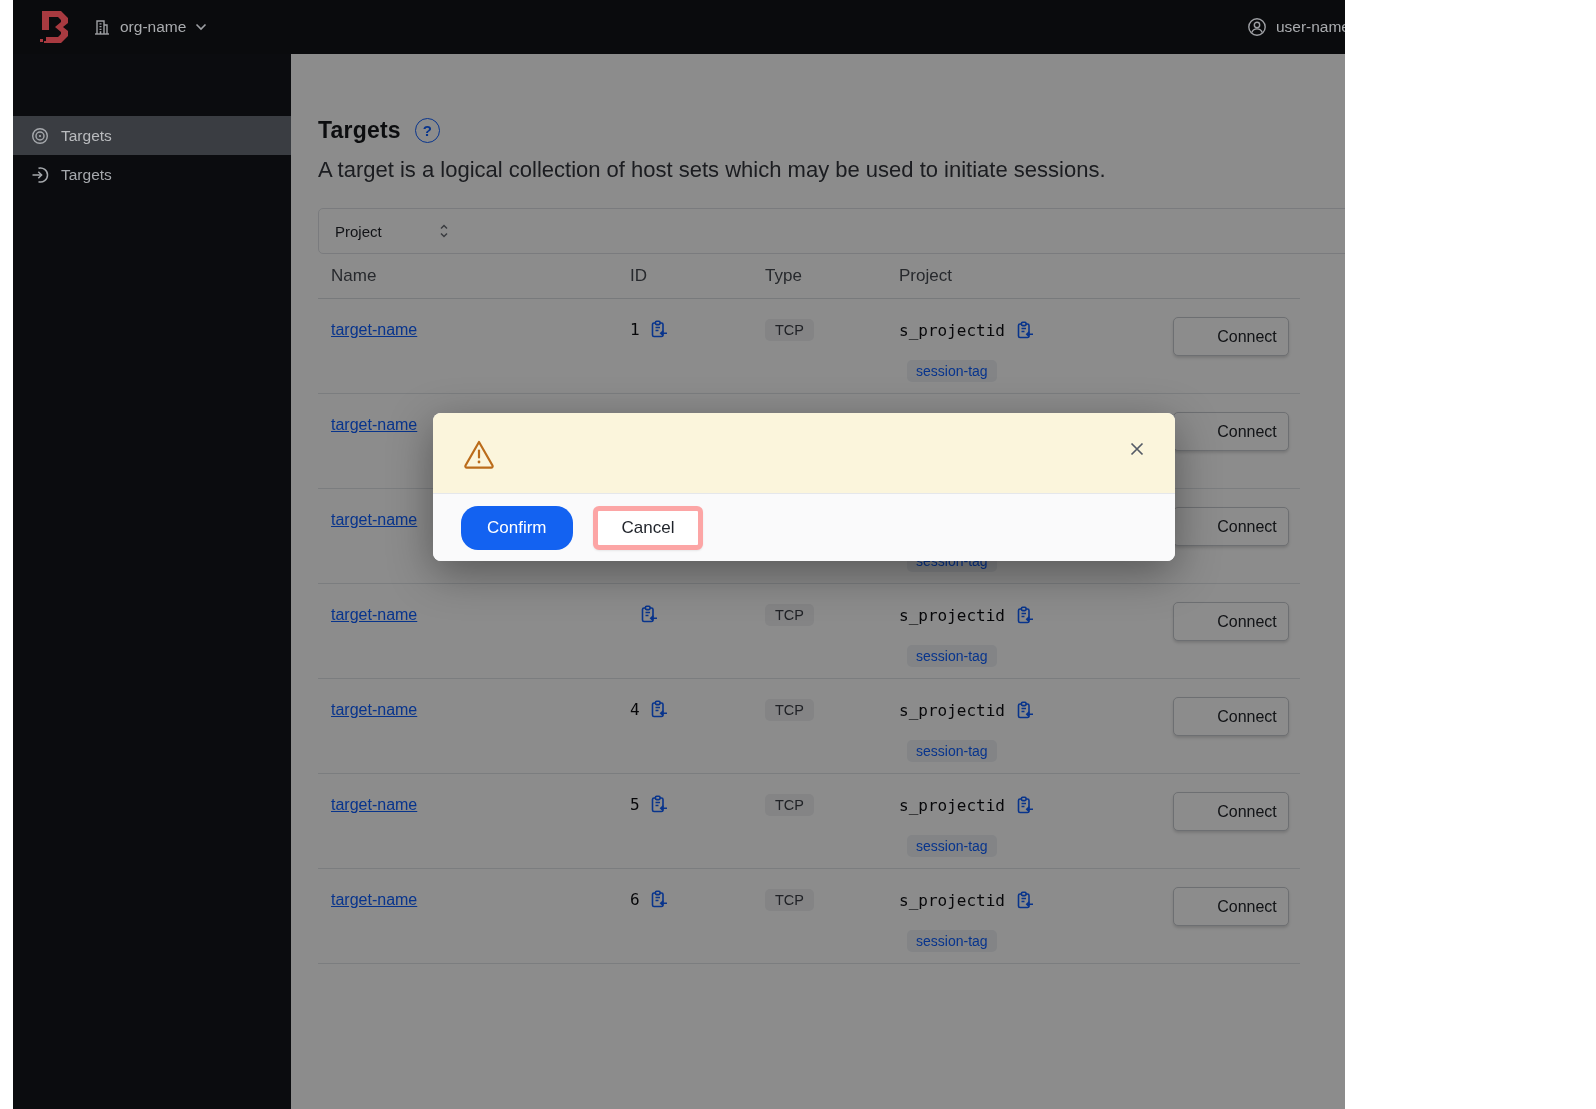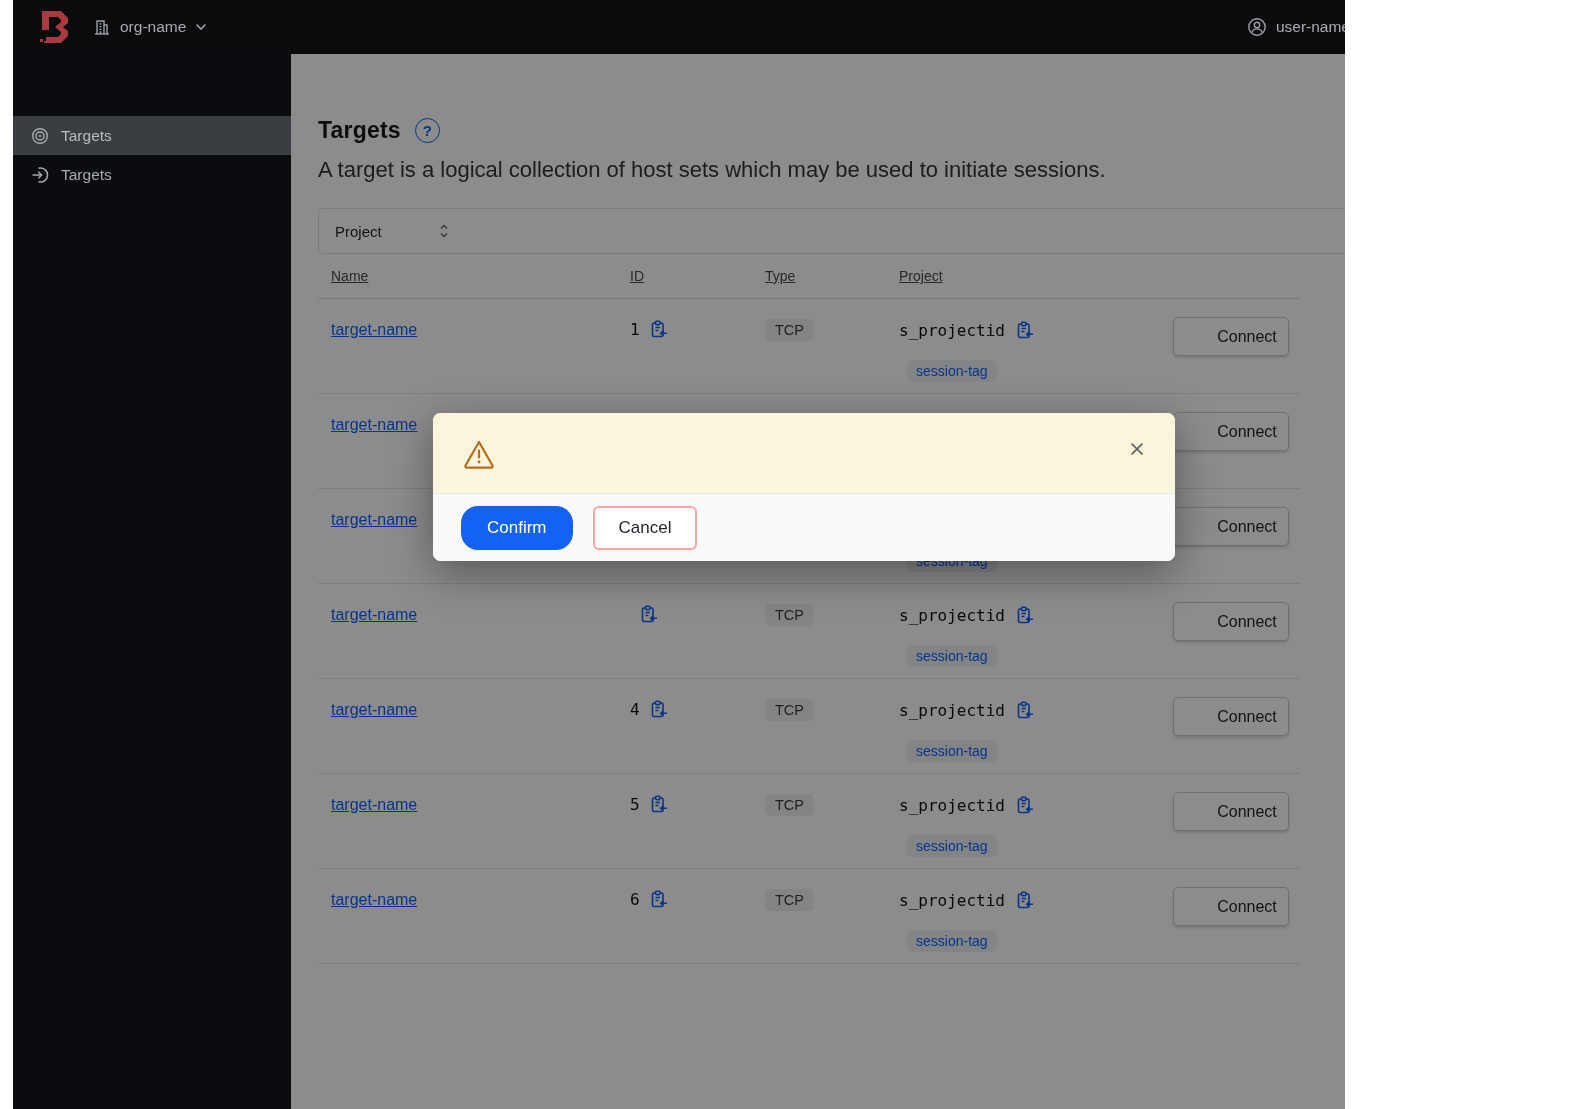--- a/index.html
+++ b/index.html
@@ -38,21 +38,21 @@
   .page-desc { margin-top:13px; font-size:22px; color:#33363c; }
 
   .filter-bar { margin-top:25px; width:1065px; height:46px; border:1px solid #dfe1e5;
     border-radius:5px; display:flex; align-items:center; padding-left:16px; cursor:pointer; }
   .filter-label { font-size:15px; color:#1f2228; }
   .filter-caret { margin-left:56px; display:block; }
 
   .table { width:982px; }
   .thead { display:grid; grid-template-columns:13px 299px 135px 134px 274px 1fr;
     height:45px; align-items:center; border-bottom:1px solid #dbdee2; }
-  .th { font-size:14px; color:#484c53;text-decoration:underline; }
+  .th { font-size:17px; color:#484c53; }
   .trow { display:grid; grid-template-columns:13px 299px 135px 134px 274px 1fr;
     height:95px; border-bottom:1px solid #e0e3e7; padding-top:22px; align-items:start; }
   .cell-name a { color:#1060FF; font-size:16px; text-decoration:underline; cursor:pointer; }
   .cell-id { display:flex; align-items:center; gap:9px; margin-top:-1px; }
   .mono { font-family:"DejaVu Sans Mono","Liberation Mono",monospace; font-size:16px; color:#0d0e12; }
   .copy-btn { background:none; border:none; cursor:pointer; display:flex; padding:0; }
   .type-badge { display:inline-block; background:#f0f1f3; color:#3b3e45; font-size:14.5px;
     padding:3px 10px; border-radius:5px; margin-top:-2px; }
   .cell-project { display:flex; flex-direction:column; gap:20px; }
   .proj-line { display:flex; align-items:center; gap:10px; }
@@ -77,21 +77,21 @@
   .modal-close { position:absolute; right:26px; top:24px; background:none; border:none;
     cursor:pointer; padding:4px; display:flex; }
   .modal-body { padding:27px 26px 47px 26px; background:#fff; }
   .modal-body-text { font-size:18px; color:#3b3e47; }
   .modal-footer { background:#fafafb; border-top:1px solid #e5e7eb; border-radius:0 0 8px 8px;
     padding:12px 26px 11px 28px; display:flex; align-items:center; gap:20px; }
   .btn-confirm { height:44px; padding:0 26px; background:#1362F1; color:#fff; border:none;
     border-radius:17px; font-size:17px; cursor:pointer;
     font-family:"Liberation Sans","DejaVu Sans",sans-serif; }
   .btn-cancel { height:44px; padding:0 24px; background:#fff; color:#1f232a;
-    border:2px solid #fca5a5; border-radius:6px; font-size:17px; cursor:pointer;
+    border:5px solid #fca5a5; border-radius:6px; font-size:17px; cursor:pointer;
     box-shadow:0 1px 2px rgba(0,0,0,.08);
     font-family:"Liberation Sans","DejaVu Sans",sans-serif; }
 
   svg { display:block; }
 </style>
 </head>
 <body>
 
 <div class="app">
 

